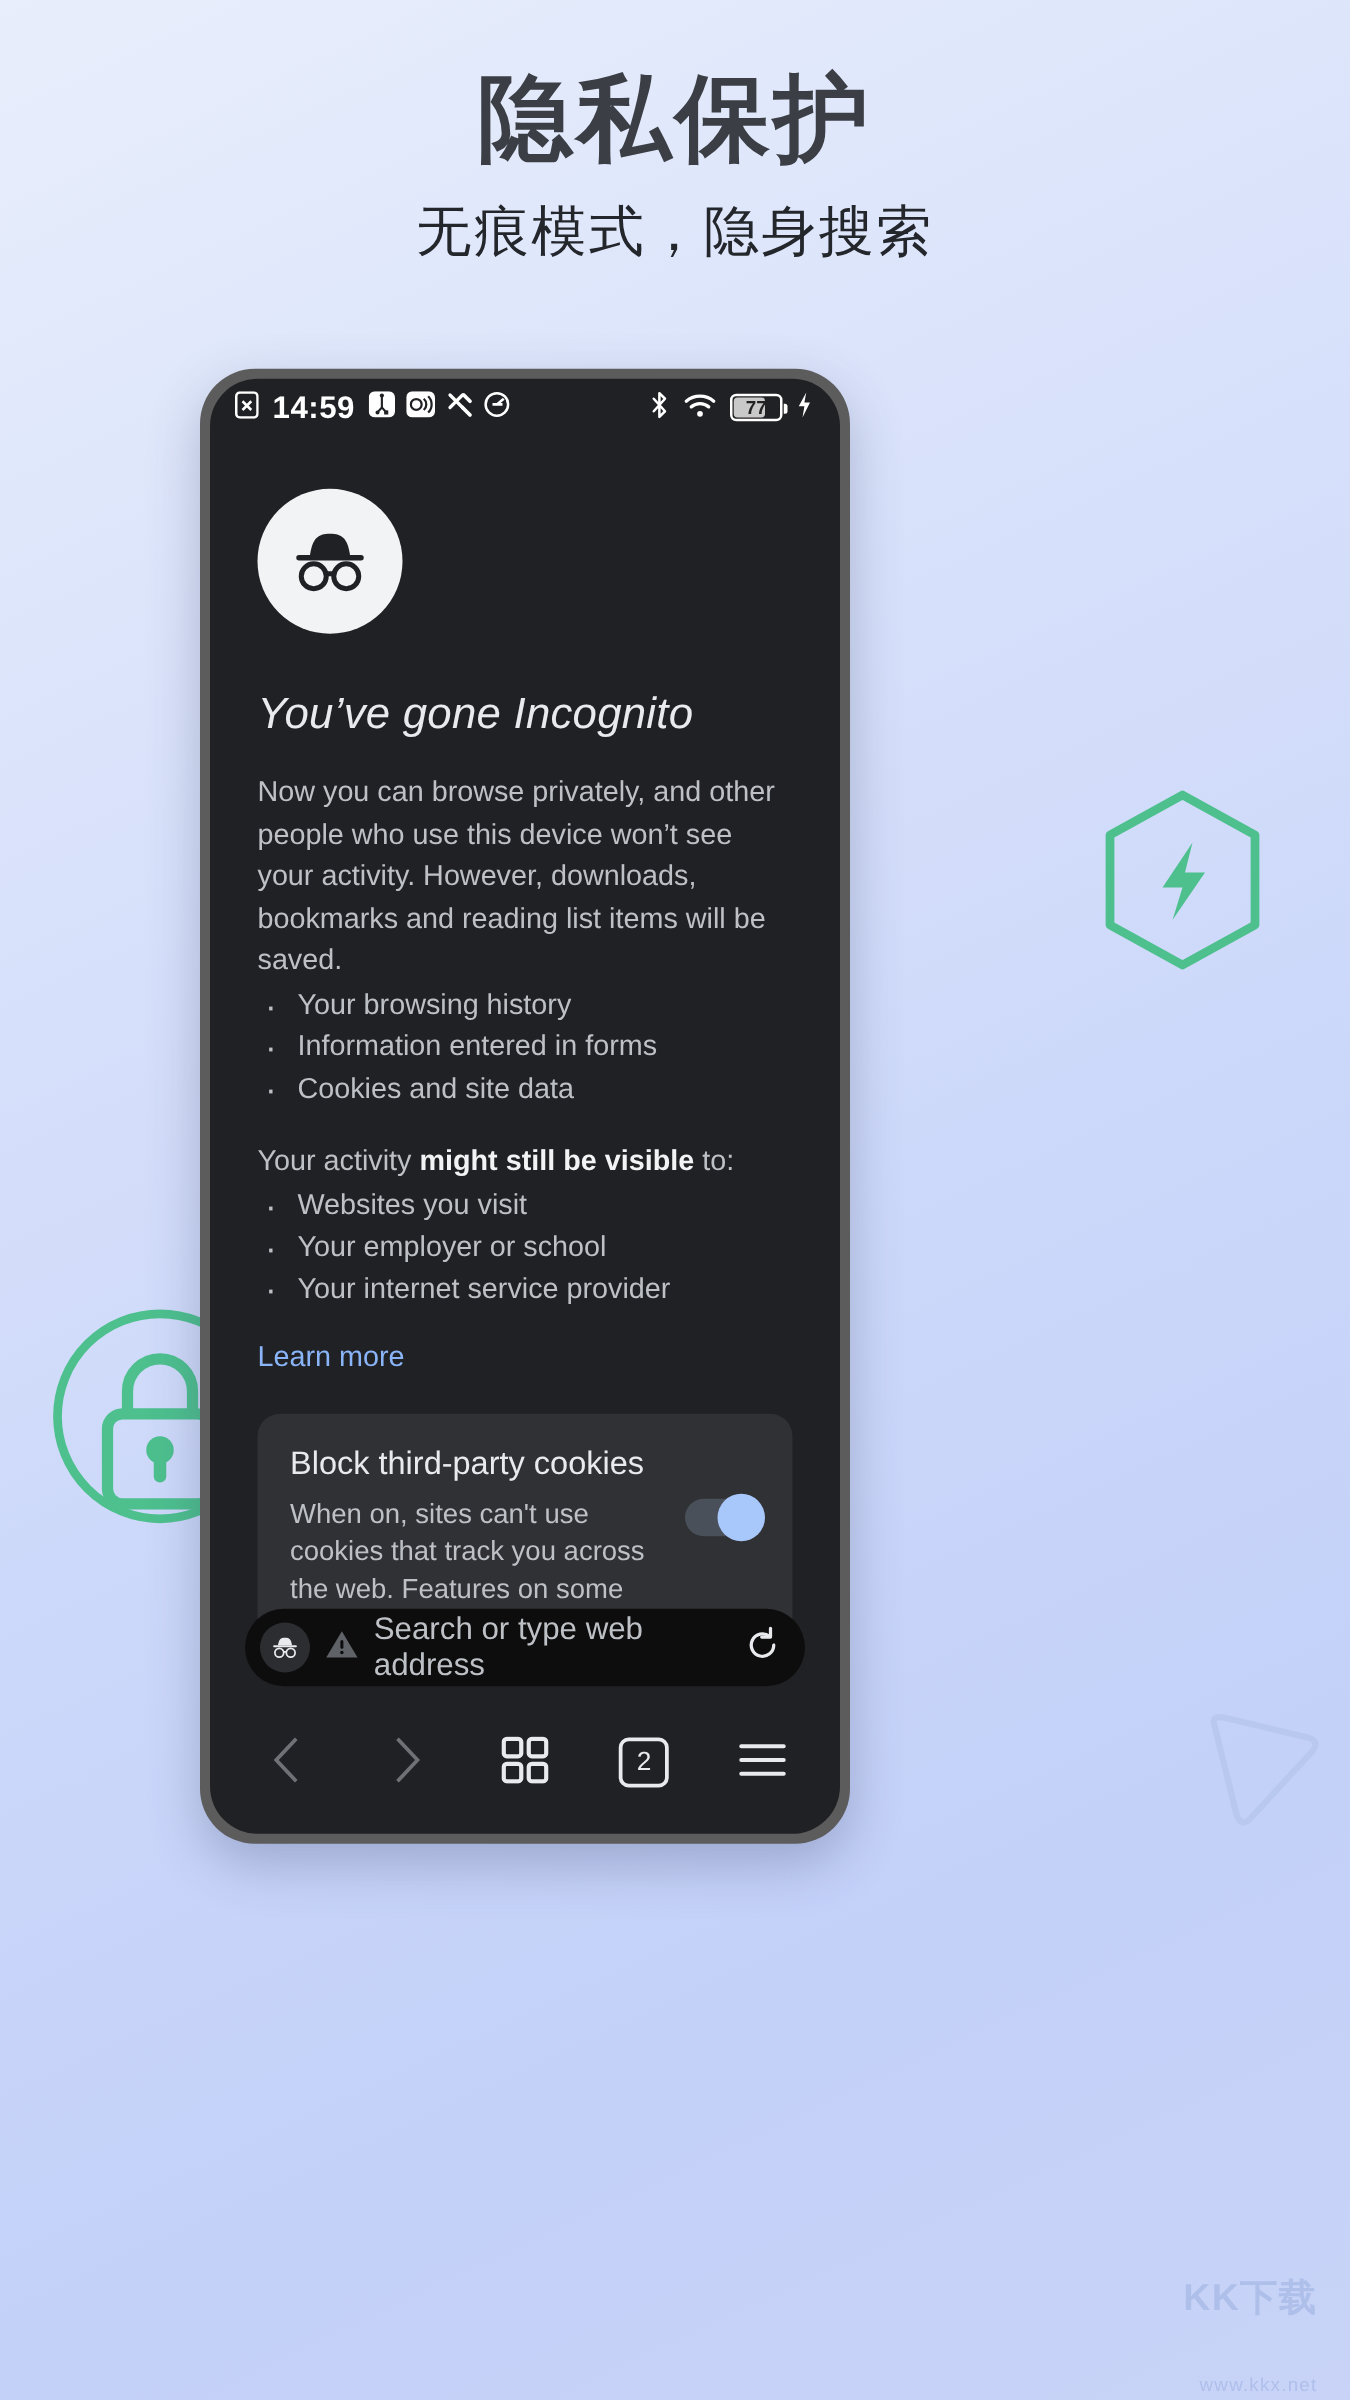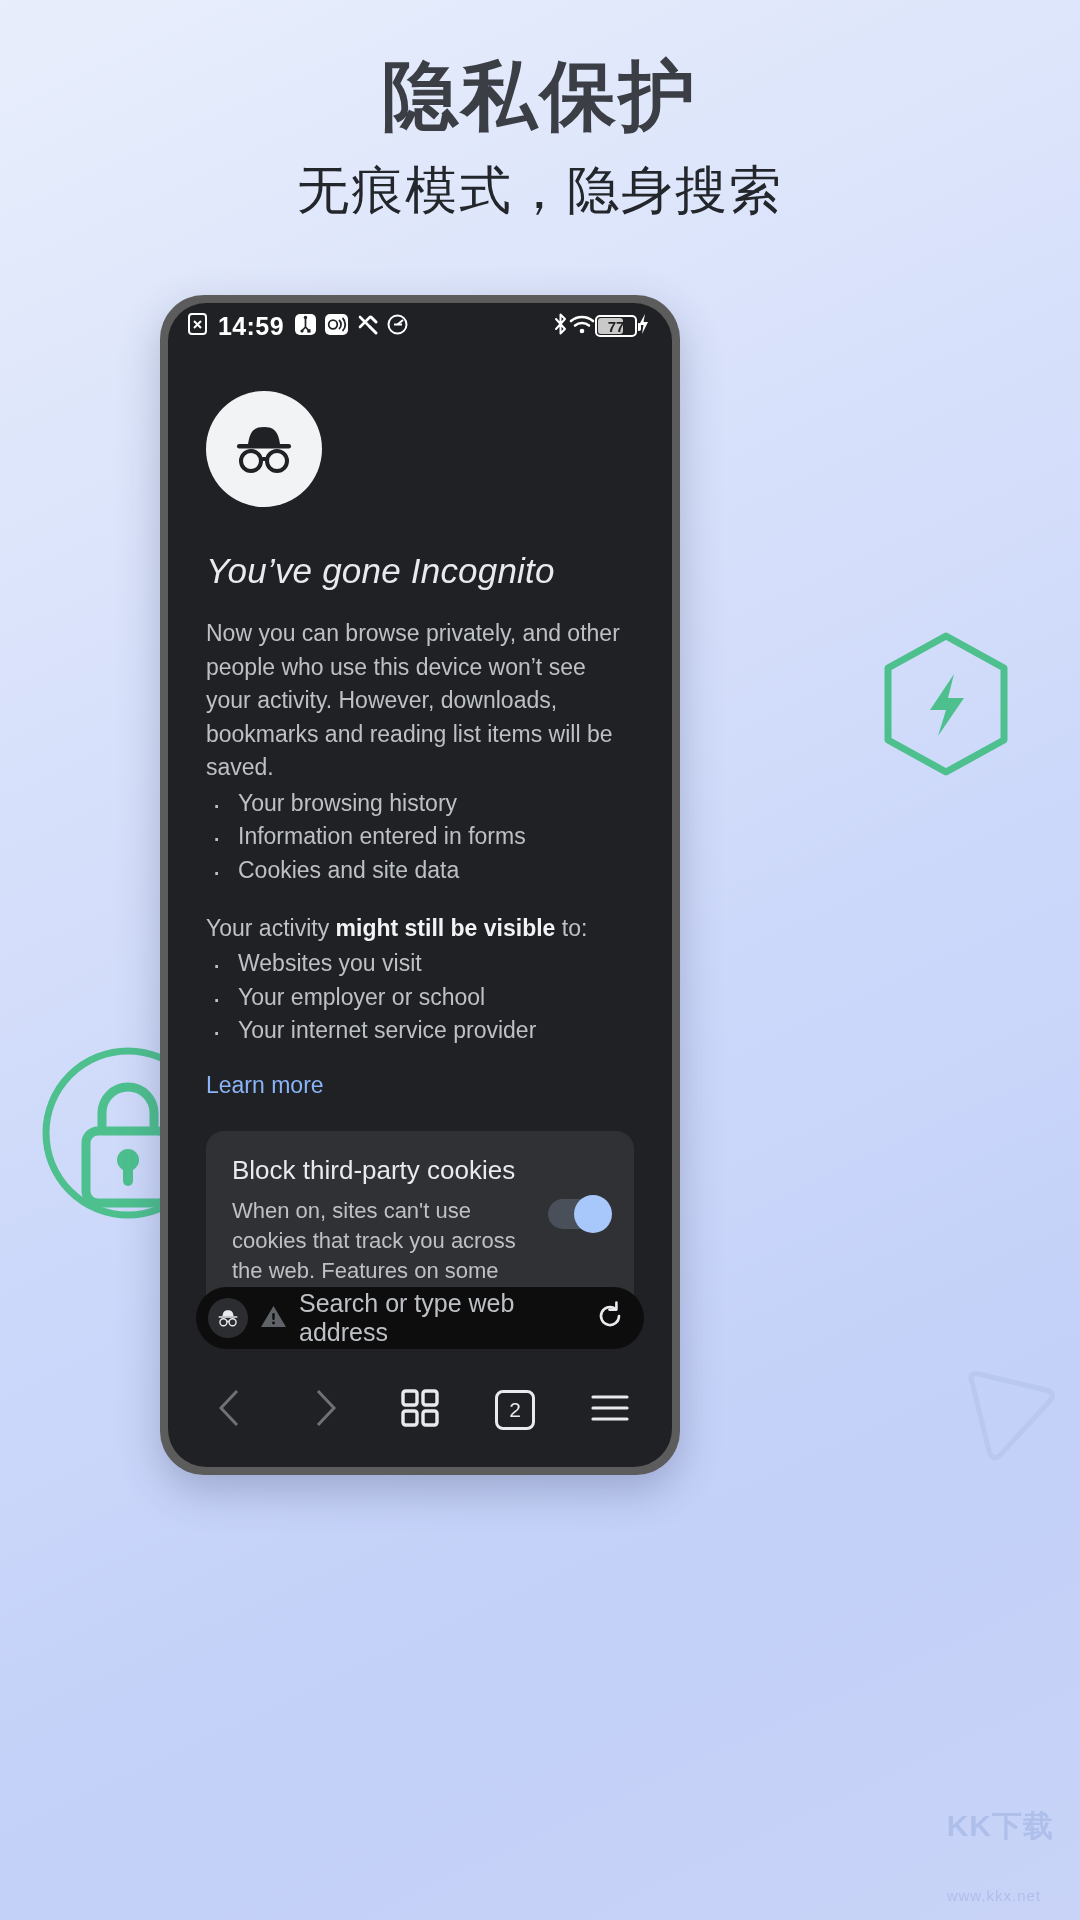--- a/index.html
+++ b/index.html
@@ -30,21 +30,21 @@
   .headline .title {
     font-size: 76px;
     font-weight: bold;
     color: #3b3f45;
     letter-spacing: 3px;
     line-height: 1.05;
     margin: 0;
   }
   .headline .subtitle {
     margin: 20px 0 0 0;
-    font-size: 52px;
+    font-size: 44px;
     color: #23262b;
     letter-spacing: 2px;
     font-weight: normal;
   }
 
   
   .deco { position: absolute; }
   .deco-shield { right: 68px; top: 630px; }
   .deco-lock  { left: 38px;  top: 1043px; }
   .deco-tri   { right: 16px; top: 1360px; }
@@ -76,21 +76,21 @@
     height: 46px;
     display: flex;
     align-items: center;
     justify-content: space-between;
     padding: 0 22px 0 20px;
     box-sizing: border-box;
     color: #ffffff;
   }
   .sb-left, .sb-right { display: flex; align-items: center; }
   .sb-left { gap: 9px; }
-  .sb-right { }
+  .sb-right { gap: 11px; }
   .sb-time {
     font-size: 25px;
     font-weight: bold;
     letter-spacing: 0.4px;
     line-height: 1;
     margin: 0 2px;
   }
   .batt {
     position: relative;
     width: 42px;
@@ -287,22 +287,22 @@
     justify-content: center;
     font-size: 21px;
     color: #e8eaed;
     font-weight: normal;
   }
 
   
   .watermark {
     position: absolute;
     right: 26px;
-    bottom: 16px;
-    text-align: left;
+    bottom: 3px;
+    text-align: right;
     color: #9bb0e0;
     opacity: 0.55;
   }
   .watermark .wm-main {
     font-size: 30px;
     font-weight: bold;
     letter-spacing: 1px;
     line-height: 1.1;
   }
   .watermark .wm-sub {

